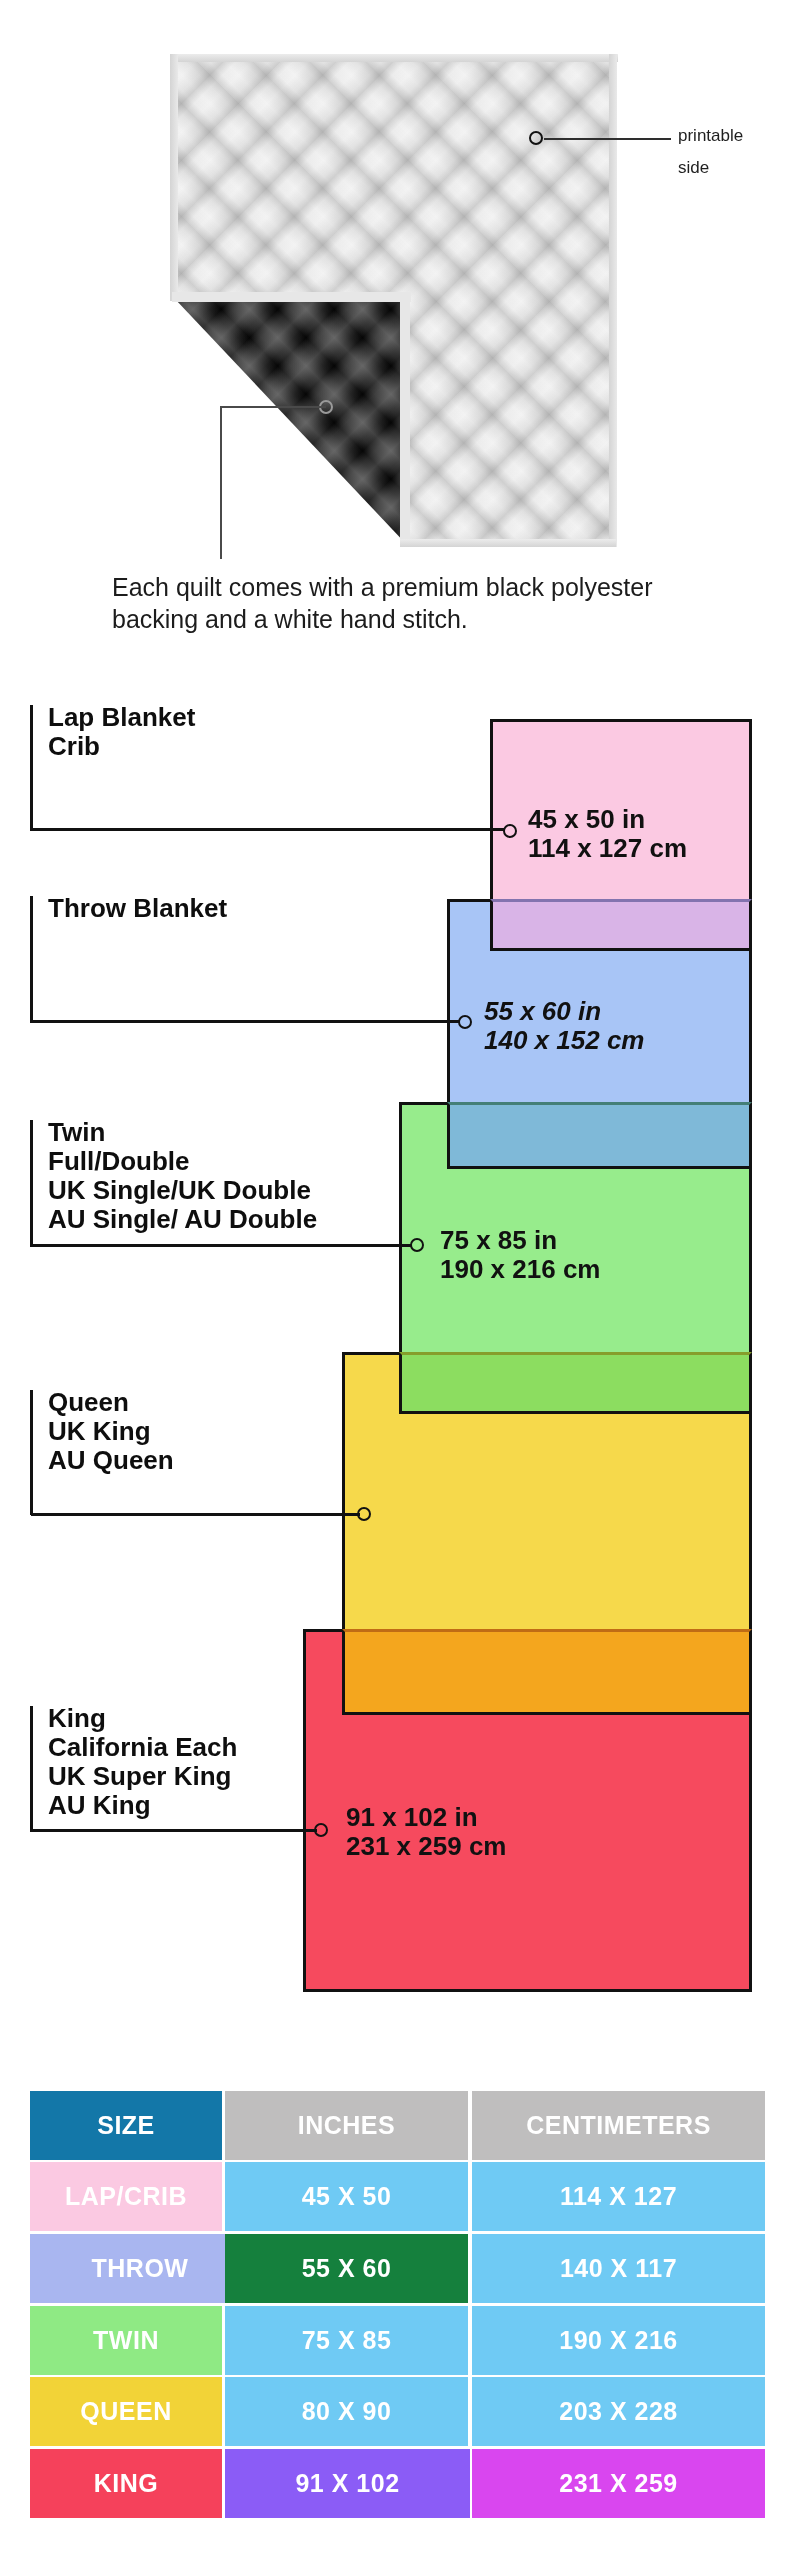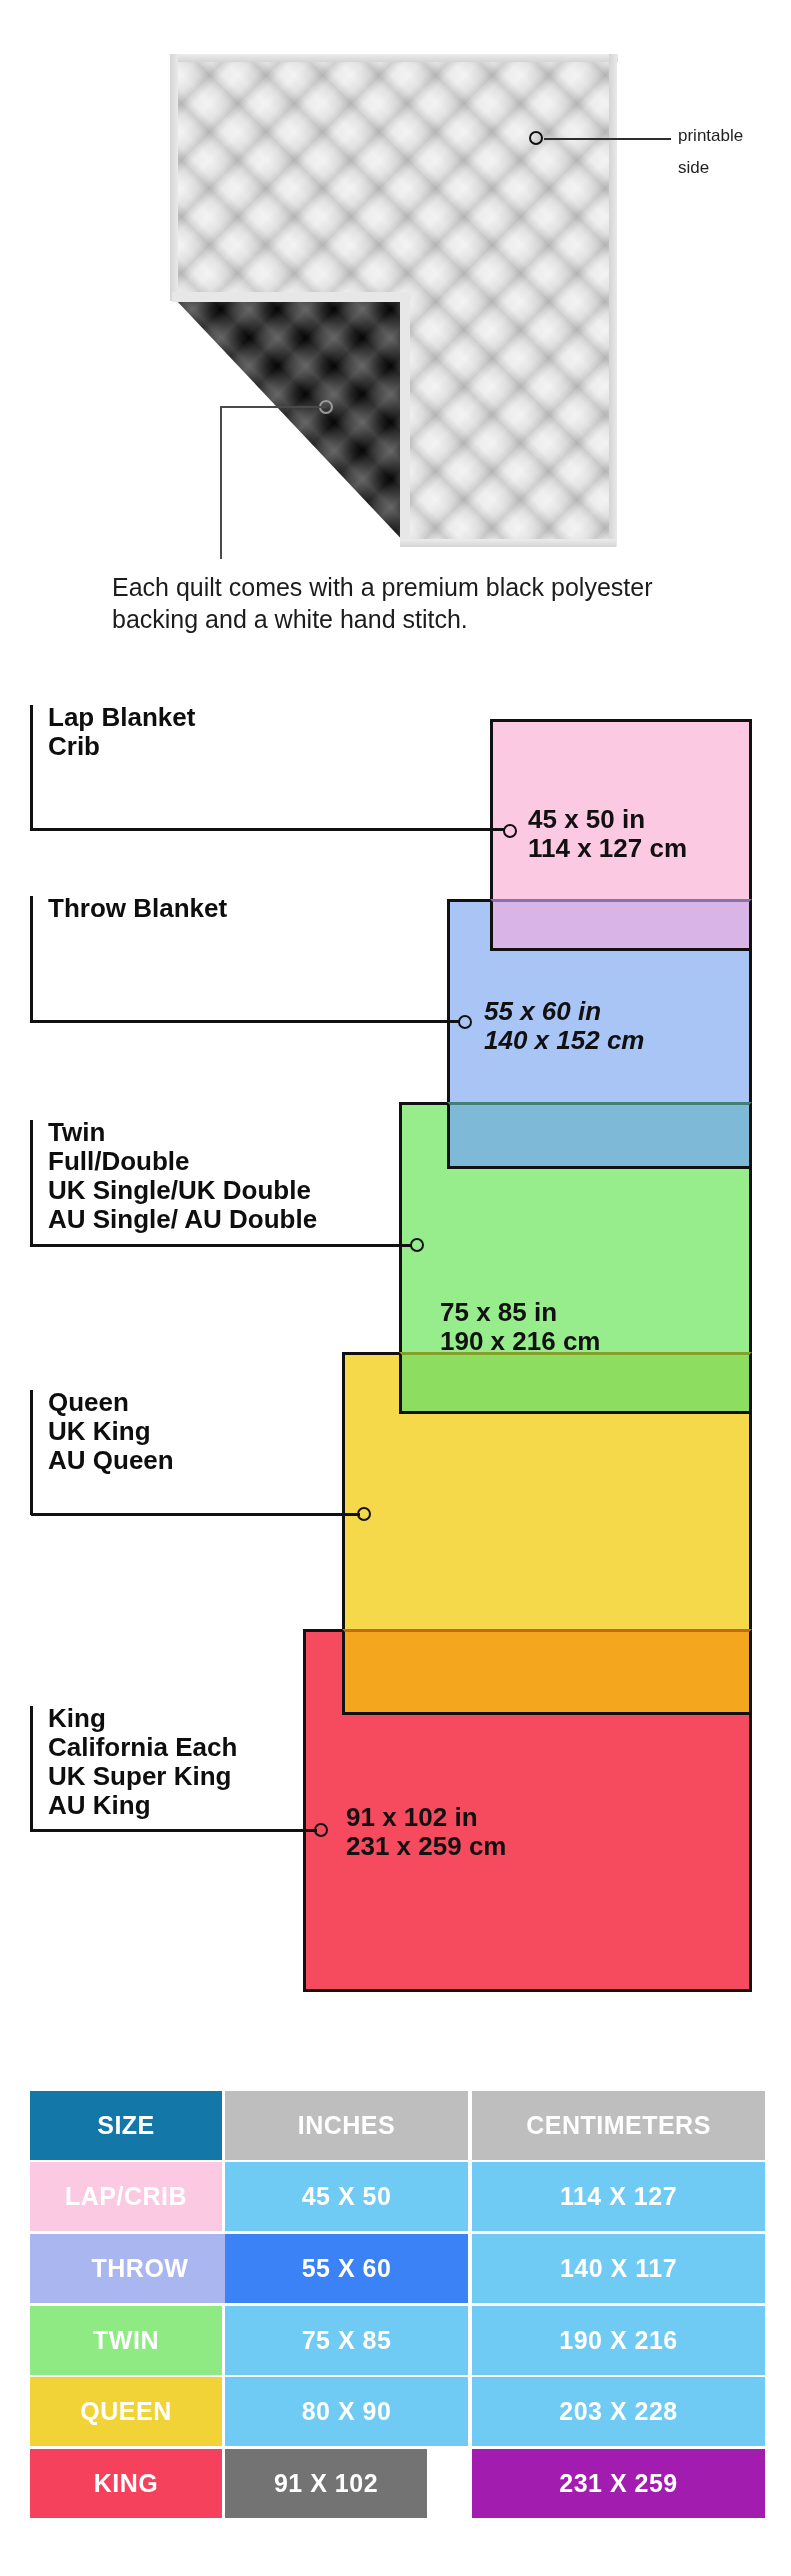--- a/index.html
+++ b/index.html
@@ -117,21 +117,21 @@
 
   <div class="abs size-label" style="left:48px;top:1118px;">
     <div>Twin</div>
     <div>Full/Double</div>
     <div>UK Single/UK Double</div>
     <div>AU Single/ AU Double</div>
   </div>
   <div class="abs lead" style="left:30px;top:1120px;width:2.9px;height:127px;"></div>
   <div class="abs lead" style="left:31px;top:1244px;width:381px;height:2.9px;"></div>
   <div class="abs circ" style="left:410px;top:1238px;"></div>
-  <div class="abs dim-text" style="left:440px;top:1298px;">
+  <div class="abs dim-text" style="left:440px;top:1226px;">
     <div>75 x 85 in</div>
     <div>190 x 216 cm</div>
   </div>
 
   <div class="abs size-label" style="left:48px;top:1388px;">
     <div>Queen</div>
     <div>UK King</div>
     <div>AU Queen</div>
   </div>
   <div class="abs lead" style="left:30px;top:1390px;width:2.9px;height:125px;"></div>
@@ -154,28 +154,28 @@
 
   <div>
     <div class="abs tcell" style="left: 30px; top: 2091px; width: 192px; height: 69px; background: rgb(19, 119, 168);">SIZE</div>
     <div class="abs tcell" style="left: 225px; top: 2091px; width: 243px; height: 69px; background: rgb(191, 190, 190);">INCHES</div>
     <div class="abs tcell" style="left: 472px; top: 2091px; width: 293px; height: 69px; background: rgb(191, 190, 190);">CENTIMETERS</div>
     <div id="table-rows">
         <div class="abs tcell" style="left: 30px; top: 2162px; width: 192px; height: 69px; background: rgb(251, 201, 226);">LAP/CRIB</div>
         <div class="abs tcell" style="left: 225px; top: 2162px; width: 243px; height: 69px; background: rgb(111, 202, 244);">45 X 50</div>
         <div class="abs tcell" style="left: 472px; top: 2162px; width: 293px; height: 69px; background: rgb(111, 202, 244);">114 X 127</div>
         <div class="abs tcell" style="left: 30px; top: 2234px; width: 220px; height: 69px; background: rgb(169, 182, 240);">THROW</div>
-        <div class="abs tcell" style="left: 225px; top: 2234px; width: 243px; height: 69px; background: #3b82f6;">55 X 60</div>
+        <div class="abs tcell" style="left: 225px; top: 2234px; width: 243px; height: 69px; background: #15803d;">55 X 60</div>
         <div class="abs tcell" style="left: 472px; top: 2234px; width: 293px; height: 69px; background: rgb(111, 202, 244);">140 X 117</div>
         <div class="abs tcell" style="left: 30px; top: 2306px; width: 192px; height: 69px; background: rgb(143, 234, 132);">TWIN</div>
         <div class="abs tcell" style="left: 225px; top: 2306px; width: 243px; height: 69px; background: rgb(111, 202, 244);">75 X 85</div>
         <div class="abs tcell" style="left: 472px; top: 2306px; width: 293px; height: 69px; background: rgb(111, 202, 244);">190 X 216</div>
         <div class="abs tcell" style="left: 30px; top: 2377px; width: 192px; height: 69px; background: rgb(242, 211, 55);">QUEEN</div>
         <div class="abs tcell" style="left: 225px; top: 2377px; width: 243px; height: 69px; background: rgb(111, 202, 244);">80 X 90</div>
         <div class="abs tcell" style="left: 472px; top: 2377px; width: 293px; height: 69px; background: rgb(111, 202, 244);">203 X 228</div>
         <div class="abs tcell" style="left: 30px; top: 2449px; width: 192px; height: 69px; background: rgb(245, 65, 91);">KING</div>
-        <div class="abs tcell" style="left: 225px; top: 2449px; width: 202px; height: 69px; background: #737373;">91 X 102</div>
-        <div class="abs tcell" style="left: 472px; top: 2449px; width: 293px; height: 69px; background: #a21caf;">231 X 259</div>
+        <div class="abs tcell" style="left: 225px; top: 2449px; width: 245px; height: 69px; background: #8b5cf6;">91 X 102</div>
+        <div class="abs tcell" style="left: 472px; top: 2449px; width: 293px; height: 69px; background: #d946ef;">231 X 259</div>
       </div>
   </div>
 
 </div>
 
 
 </body></html>

